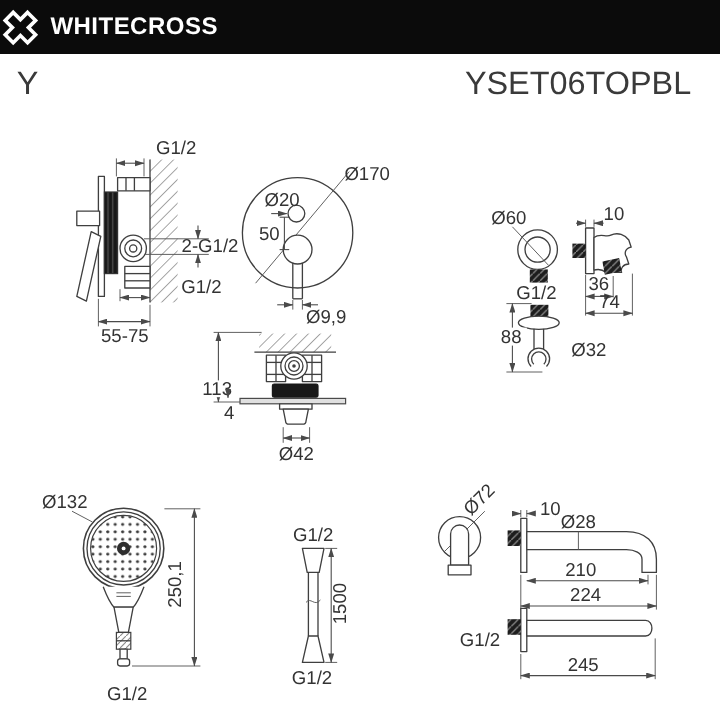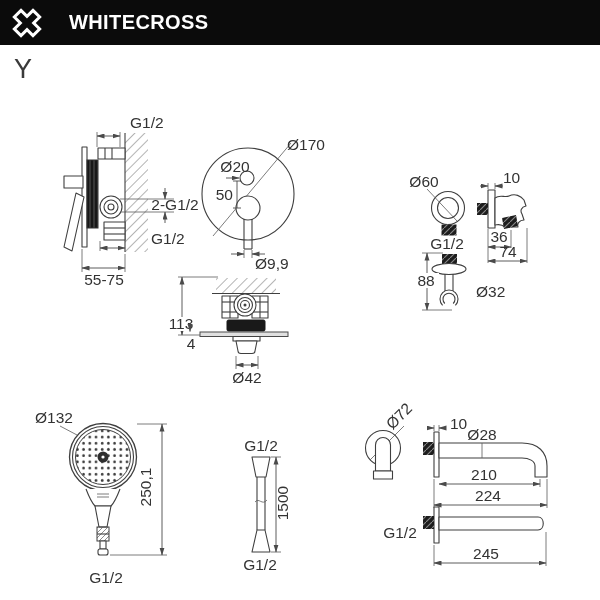--- a/index.html
+++ b/index.html
@@ -1,19 +1,19 @@
 <!DOCTYPE html>
 <html><head>
 <meta charset="utf-8">
 <style>
   html,body{margin:0;padding:0;background:#888;}
   .page{position:relative;width:600px;height:600px;background:#fff;overflow:hidden;
         font-family:"Liberation Sans",sans-serif;margin:0 auto;}
   .hdr{position:absolute;top:0;left:0;width:600px;height:45px;background:#0b0b0b;
-       display:flex;align-items:center;gap:26px;box-sizing:border-box;padding-left:11px;}
+       display:flex;align-items:center;gap:9px;box-sizing:border-box;padding-left:1px;}
   .brand{color:#fff;font-weight:bold;font-size:20px;letter-spacing:.4px;}
   .titlerow{position:absolute;top:54px;left:14px;width:562px;display:flex;
             justify-content:space-between;align-items:baseline;font-size:27px;color:#3a3a3a;}
   svg.canvas{position:absolute;top:0;left:0;}
   .ln{stroke:#3f3f3f;stroke-width:1.1;fill:none;stroke-linejoin:round;}
   .lnf{stroke:#3f3f3f;stroke-width:1.1;fill:#fff;stroke-linejoin:round;}
   .thin{stroke:#5a5a5a;stroke-width:.8;fill:none;}
   .dim{stroke:#4a4a4a;stroke-width:.9;fill:none;}
   .t{font-family:"Liberation Sans",sans-serif;font-size:15.5px;fill:#333;}
   .dark{fill:#191919;stroke:#191919;}
@@ -260,15 +260,16 @@
     <svg width="32" height="32" viewBox="0 0 34 34">
       <g transform="rotate(45 17 17)">
         <path d="M12,3 H22 V12 H31 V22 H22 V31 H12 V22 H3 V12 H12 Z" fill="none" stroke="#ffffff" stroke-width="3.2" stroke-linejoin="miter"></path>
       </g>
     </svg>
     <span class="brand">WHITECROSS</span>
   </div>
 
   <div class="titlerow">
     <span>Y</span>
+    <span>YSET06TOPBL</span>
   </div>
 
 </div>
 
 </body></html>

